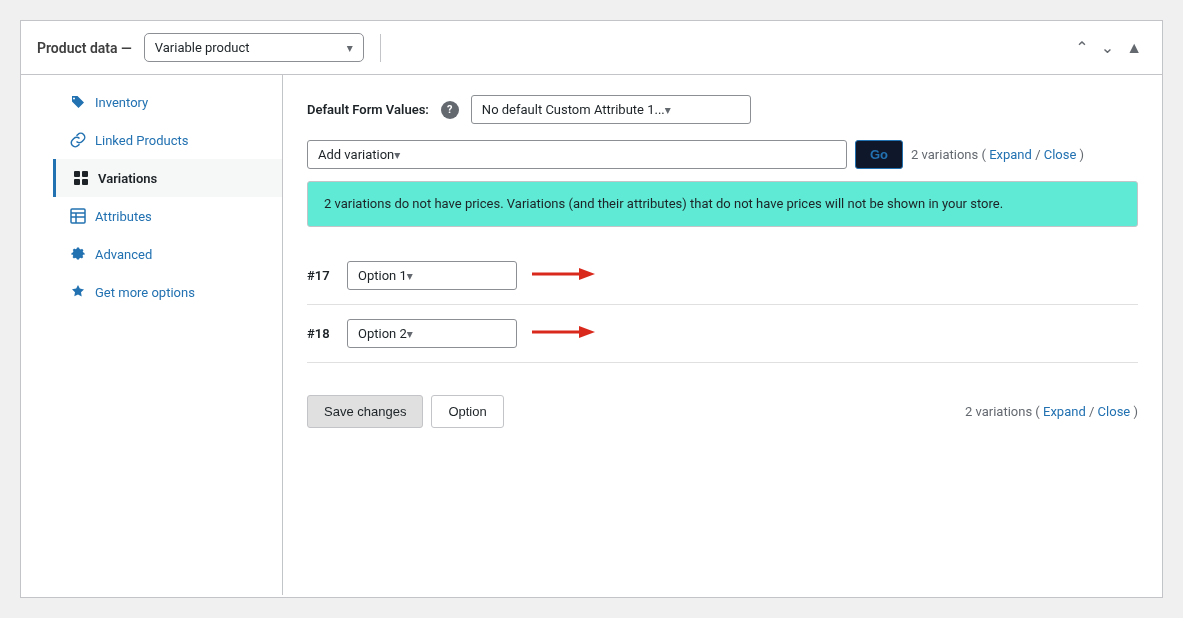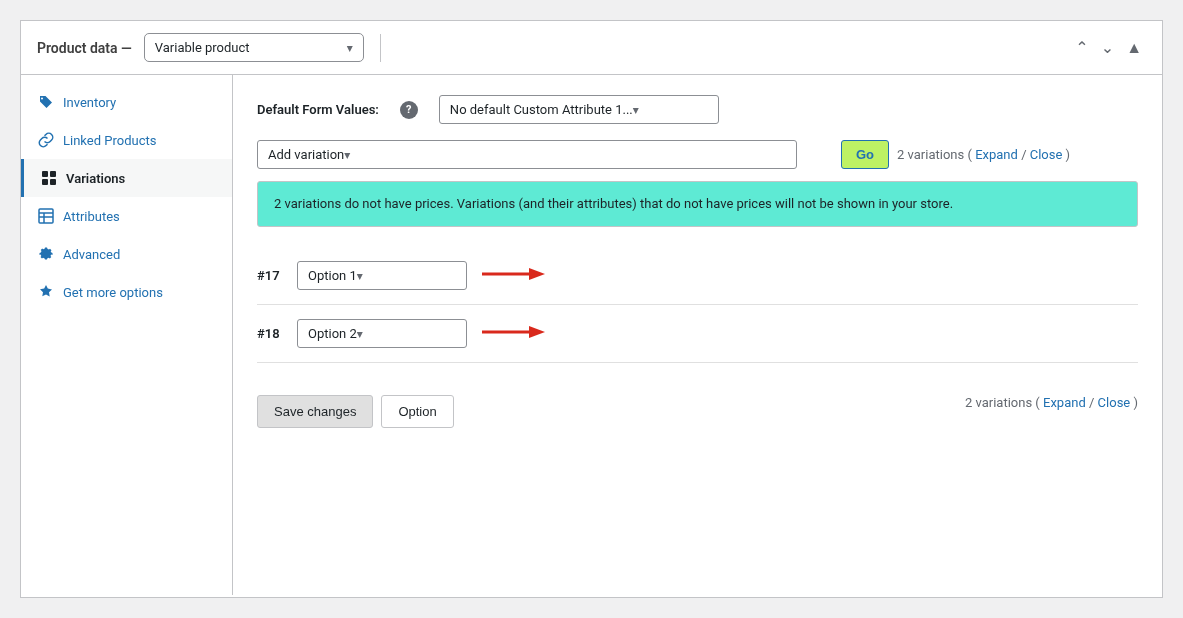--- a/index.html
+++ b/index.html
@@ -57,24 +57,25 @@
       border: none;
       cursor: pointer;
       color: #646970;
       font-size: 16px;
       padding: 2px 4px;
     }
     .panel-body {
       display: flex;
     }
     .sidebar {
-      width: 212px;
+      width: 230px;
       border-right: 1px solid #c3c4c7;
       padding: 8px 0;
       min-height: 520px;
+      margin-left: 32px;
     }
     .sidebar-item {
       display: flex;
       align-items: center;
       gap: 8px;
       padding: 10px 16px;
       cursor: pointer;
       color: #2271b1;
       font-size: 13px;
       text-decoration: none;
@@ -93,21 +94,21 @@
       justify-content: center;
       flex-shrink: 0;
     }
     .main-content {
       flex: 1;
       padding: 20px 24px;
     }
     .form-row {
       display: flex;
       align-items: center;
-      gap: 21px;
+      gap: 12px;
       margin-bottom: 16px;
     }
     .form-label {
       font-weight: 600;
       color: #1d2327;
       font-size: 13px;
     }
     .help-icon {
       width: 18px;
       height: 18px;
@@ -141,28 +142,27 @@
       align-items: center;
       gap: 8px;
       margin-bottom: 12px;
     }
     .add-variation-select {
       flex: 1;
       max-width: 540px;
     }
     .go-button {
       border: 1px solid #2271b1;
-      background: #bef264;
+      background: #0f172a;
       color: #2271b1;
       padding: 6px 14px;
       border-radius: 3px;
       cursor: pointer;
       font-size: 13px;
       font-weight: 600;
-      margin-left: 36px;
     }
     .variations-count {
       color: #646970;
       font-size: 13px;
       white-space: nowrap;
     }
     .variations-count a {
       color: #2271b1;
       text-decoration: none;
     }
@@ -195,20 +195,21 @@
     .red-arrow {
       display: inline-block;
       position: relative;
     }
     .red-arrow svg {
       width: 70px;
       height: 24px;
     }
     .footer-row {
       display: flex;
+      align-items: center;
       justify-content: space-between;
       margin-top: 24px;
       padding-top: 8px;
     }
     .footer-buttons {
       display: flex;
       gap: 8px;
     }
     .btn-save {
       background: #e0e0e0;

